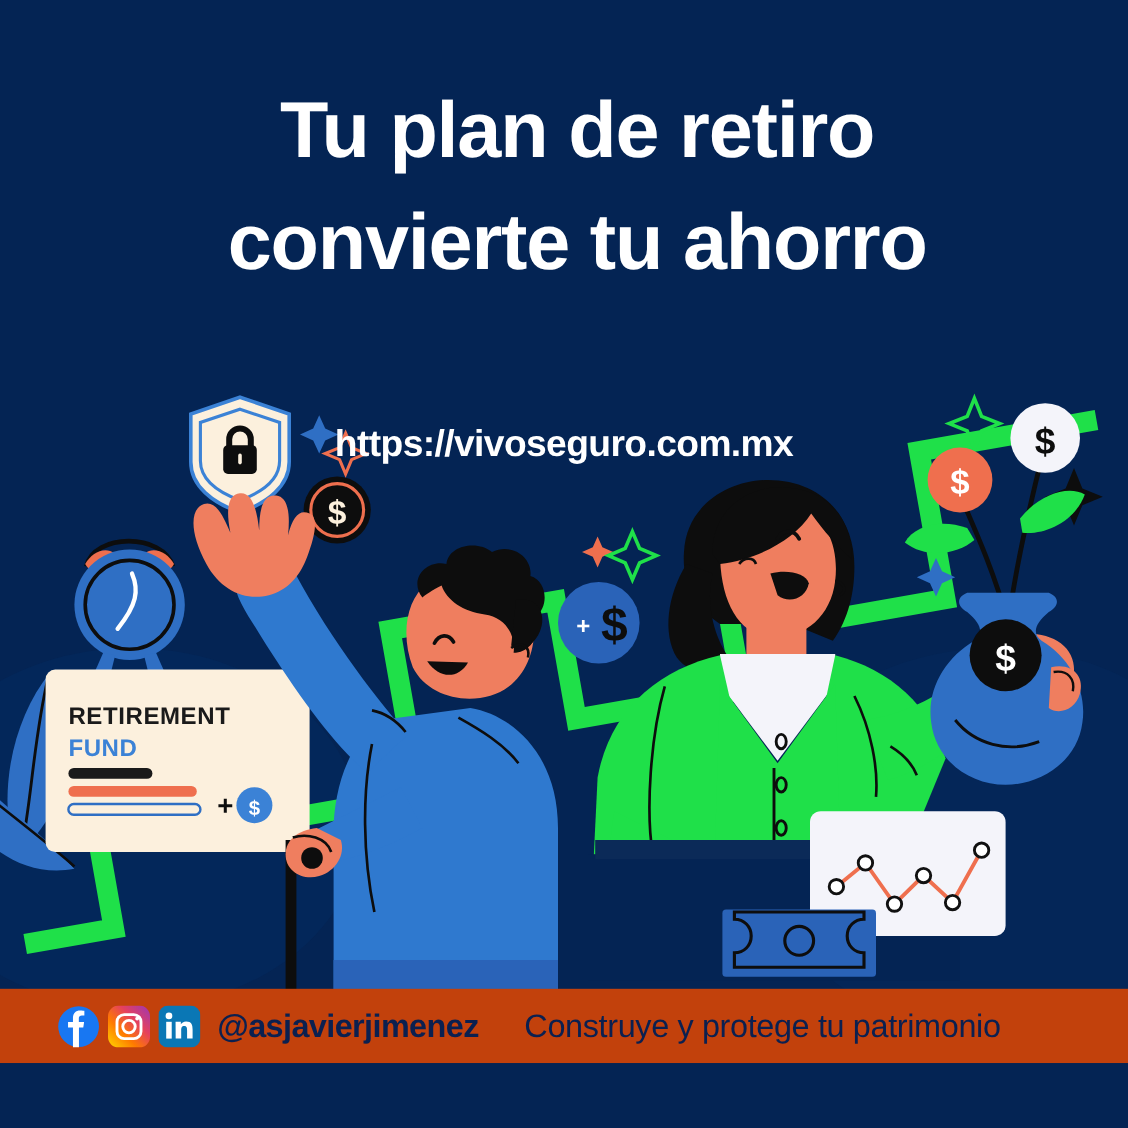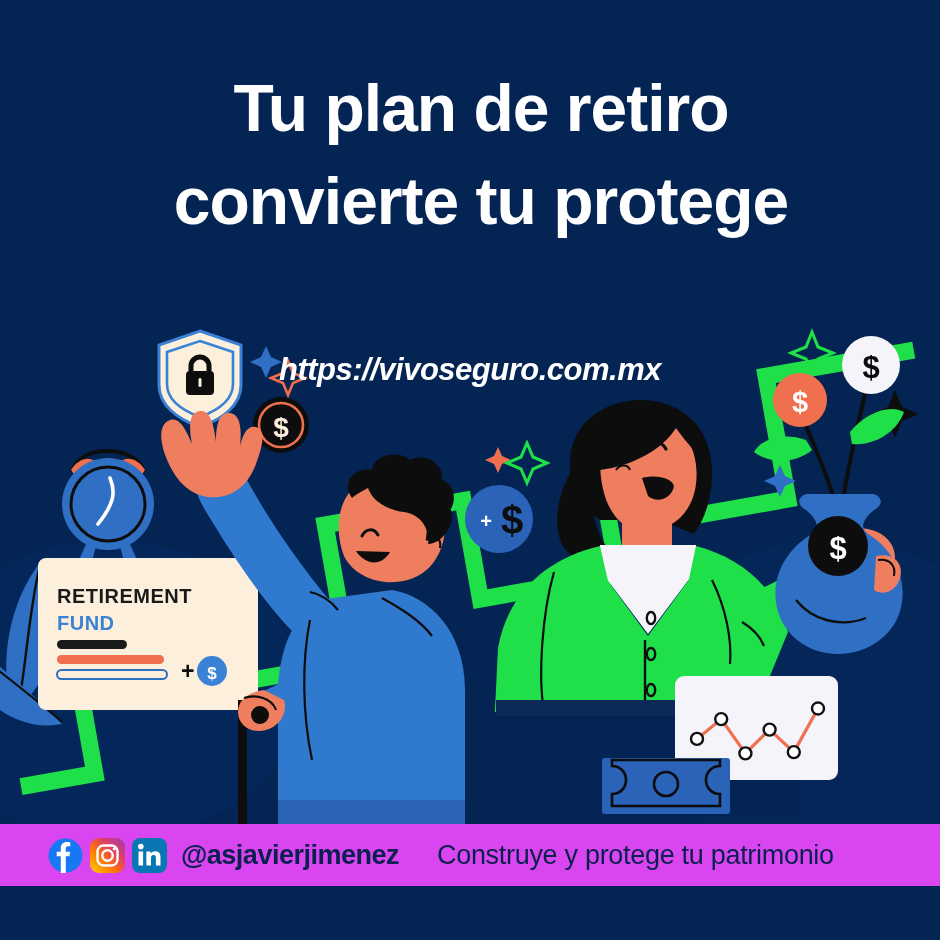--- a/index.html
+++ b/index.html
@@ -15,26 +15,25 @@
     font-family:"Liberation Sans",sans-serif;
     font-weight:bold;font-size:66px;line-height:93px;
     letter-spacing:-1px;
     z-index:30;
   }
   .headline div{white-space:nowrap;padding-left:22px;}
   .url{
     position:absolute;left:0;top:352px;width:940px;text-align:center;
     color:#ffffff;font-weight:bold;font-size:31px;letter-spacing:-0.5px;
     z-index:30;
-    font-style:italic;
   }
   
   .footer{
     position:absolute;left:0;top:824px;width:940px;height:62px;
-    background:#d946ef;z-index:60;
+    background:#c2410c;z-index:60;
     display:flex;align-items:center;
   }
   .footer-icons{display:flex;align-items:center;gap:7px;margin-left:48px;}
   .fi{width:35px;height:35px;border-radius:9px;position:relative;display:block;}
   .fi svg{display:block;}
   .handle{
     margin-left:14px;color:#0b2050;font-weight:bold;font-size:27px;letter-spacing:-0.5px;
   }
   .tagline{
     margin-left:38px;color:#0b2050;font-weight:normal;font-size:27px;letter-spacing:-0.3px;
@@ -255,21 +254,21 @@
       <path d="M 612 766 C 620 766 626 772 626 780 C 626 788 620 794 612 794
                L 612 806 L 720 806 L 720 794 C 712 794 706 788 706 780
                C 706 772 712 766 720 766 L 720 760 L 612 760 Z" fill="none" stroke="#0d0d0d" stroke-width="2.6"></path>
       <circle cx="666" cy="784" r="12" fill="none" stroke="#0d0d0d" stroke-width="2.6"></circle>
     </g>
 
   </svg>
 
   <div class="headline">
     <div>Tu plan de retiro</div>
-    <div>convierte tu protege</div>
+    <div>convierte tu ahorro</div>
   </div>
 
   <div class="url">https://vivoseguro.com.mx</div>
 
   <div class="footer">
     <div class="footer-icons">
       <span class="fi">
         <svg width="35" height="35" viewBox="0 0 35 35">
           <circle cx="17.5" cy="17.5" r="17" fill="#1877F2"></circle>
           <path d="M21.4 18.3l.7-4.6h-4.4v-3c0-1.3.6-2.5 2.6-2.5h2V4.3s-1.8-.3-3.5-.3c-3.6 0-6 2.2-6 6.1v3.6H8.7v4.6h4.1V35h5v-16.7z" fill="#fff"></path>

